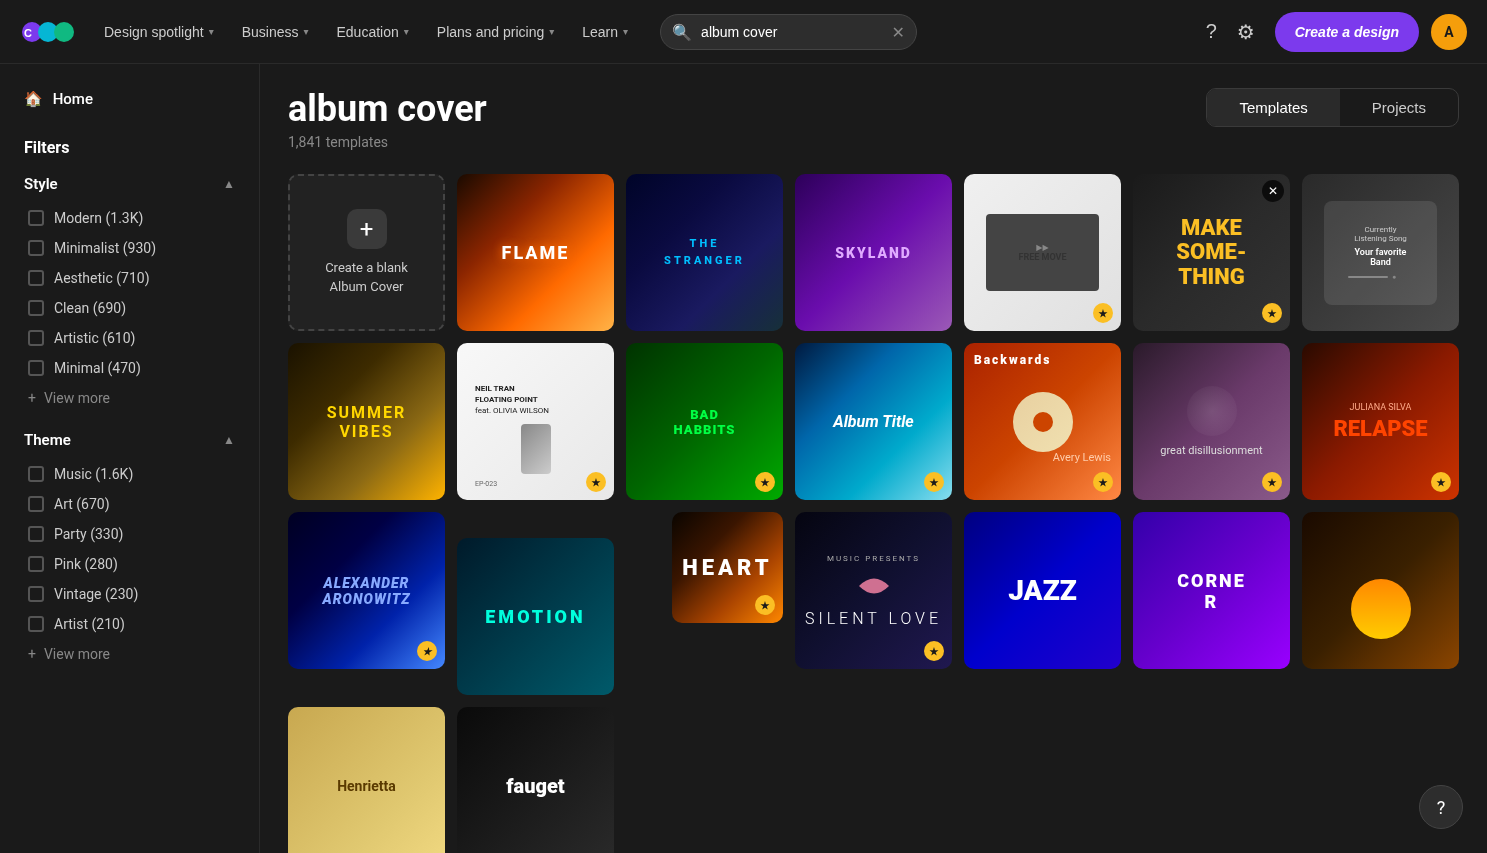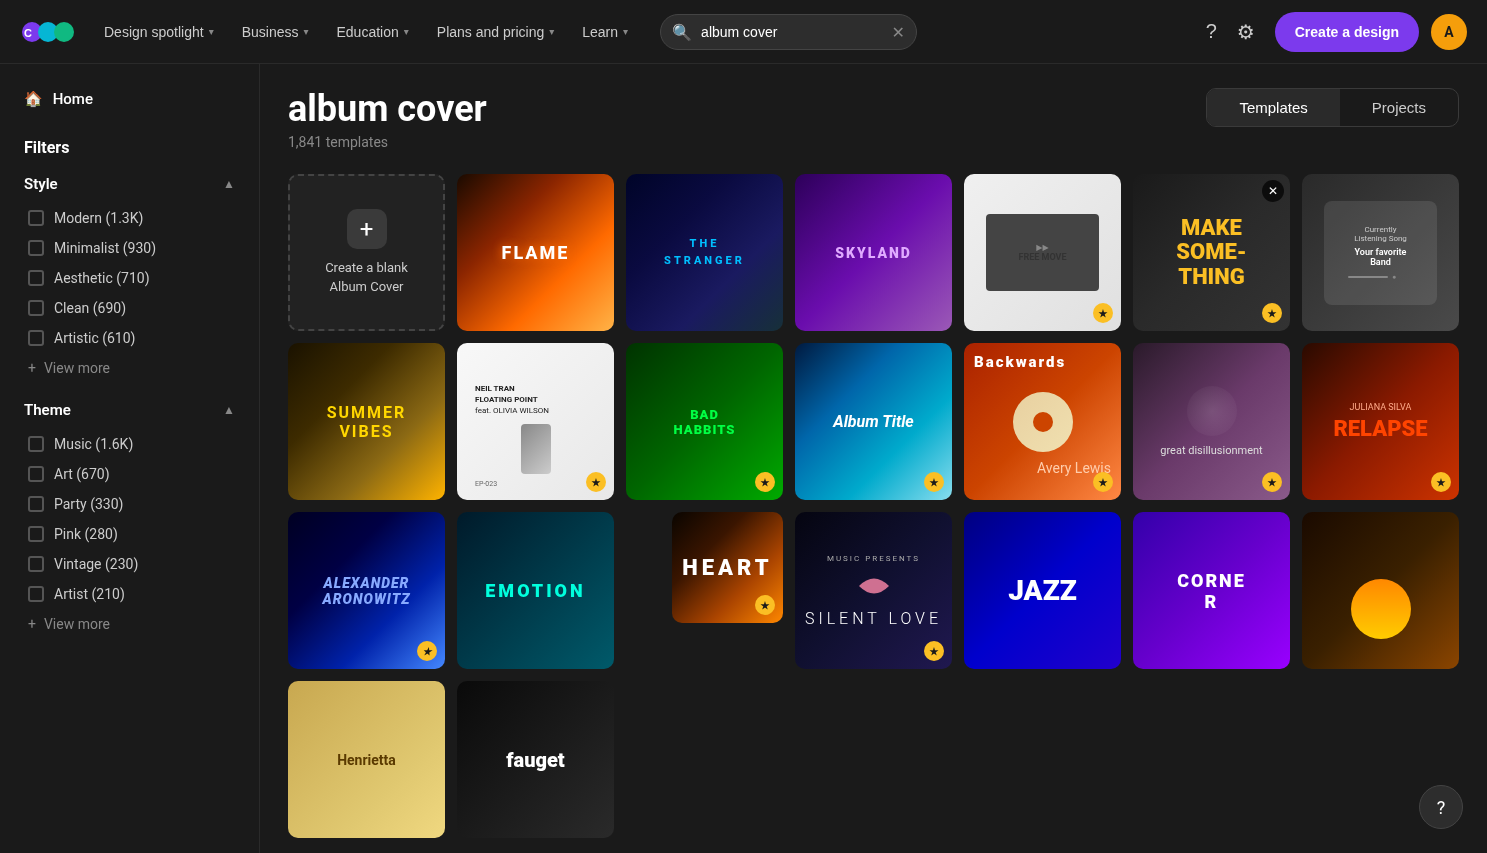--- a/index.html
+++ b/index.html
@@ -90,20 +90,21 @@
       background: #7c3aed;
       color: #fff;
       border: none;
       border-radius: 24px;
       padding: 12px 20px;
       font-size: 14px;
       font-weight: 600;
       cursor: pointer;
       white-space: nowrap;
       margin: 0 8px;
+      font-style: italic;
     }
     .avatar {
       width: 36px;
       height: 36px;
       border-radius: 50%;
       background: #f59e0b;
       display: flex;
       align-items: center;
       justify-content: center;
       font-weight: 700;
@@ -325,21 +326,21 @@
     .card-makesomething { background: linear-gradient(135deg, #1a1a1a, #2a2a2a, #333); }
     .card-listening { background: linear-gradient(135deg, #2a2a2a, #3a3a3a, #4a4a4a); }
     .card-summer { background: linear-gradient(135deg, #1a1200, #3d2b00, #8b6914, #ffb300); }
     .card-neil { background: linear-gradient(135deg, #f8f8f8, #e8e8e8); color: #222; }
     .card-badhabbits { background: linear-gradient(135deg, #003300, #006600, #00aa00); }
     .card-albumtitle { background: linear-gradient(135deg, #001a40, #0066aa, #00aacc, #88ddee); }
     .card-backwards { background: linear-gradient(135deg, #aa2200, #cc4400, #ff8844); }
     .card-disillusionment { background: linear-gradient(135deg, #2a1a2a, #6a3a6a, #8a5a8a); }
     .card-relapse { background: linear-gradient(135deg, #2a0a00, #8b1a00, #cc3300); }
     .card-alexander { background: linear-gradient(135deg, #000022, #000044, #0022aa, #4488ff); font-style: italic; }
-    .card-emotion { background: linear-gradient(135deg, #001a2a, #003a4a, #005a6a); }
+    .card-emotion { background: linear-gradient(135deg, #001a2a, #003a4a, #005a6a); margin-top: 26px; }
     .card-heart { background: linear-gradient(135deg, #0a0500, #3a1500, #aa4400, #ff8800); margin-left: 46px; }
     .card-silentlove { background: linear-gradient(135deg, #050510, #101030, #201850); }
     .card-jazz { background: linear-gradient(135deg, #000080, #0000cc, #2200cc); }
     .card-corner { background: linear-gradient(135deg, #3300aa, #6600cc, #9900ff); }
     .card-sunset { background: linear-gradient(135deg, #1a0a00, #3a2000, #8b4500); }
     .card-henrietta { background: linear-gradient(135deg, #c8a850, #d4b860, #e0c870, #f0d880); }
     .card-fauget { background: linear-gradient(135deg, #0a0a0a, #1a1a1a, #2a2a2a); }
 
     
     .card-text-overlay {
@@ -475,20 +476,24 @@
         <span>Aesthetic (710)</span>
       </div>
       <div class="filter-item">
         <div class="filter-checkbox"></div>
         <span>Clean (690)</span>
       </div>
       <div class="filter-item">
         <div class="filter-checkbox"></div>
         <span>Artistic (610)</span>
       </div>
+      <div class="filter-item">
+        <div class="filter-checkbox"></div>
+        <span>Minimal (470)</span>
+      </div>
       <div class="view-more">
         <span>+</span>
         <span>View more</span>
       </div>
     </div>
 
     <div class="filter-section">
       <div class="filter-section-header">
         <span>Theme</span>
         <span class="filter-chevron">▲</span>
@@ -635,25 +640,25 @@
       <div class="template-card card-albumtitle">
         <div class="card-text-overlay">
             <span class="ct-album">Album Title</span>
           </div>
         <div class="card-pro-badge">★</div>
         <div class="card-overlay"></div>
       </div>
 
       <div class="template-card card-backwards">
         <div class="card-text-overlay">
-          <div style="position:absolute;top:10px;left:10px;font-size:15px;font-weight:900;color:#fff;letter-spacing:2px;text-align:right;">Backwards</div>
+          <div style="position:absolute;top:10px;left:10px;font-size:12px;font-weight:900;color:#fff;letter-spacing:2px;text-align:right;">Backwards</div>
           <div style="width:60px;height:60px;border-radius:50%;background:linear-gradient(135deg,#e8d0a0,#f0e0b0);display:flex;align-items:center;justify-content:center;">
             <div style="width:20px;height:20px;border-radius:50%;background:#cc4400;"></div>
           </div>
-          <div style="position:absolute;bottom:24px;right:10px;font-size:14px;color:#ffccaa;">Avery Lewis</div>
+          <div style="position:absolute;bottom:36px;right:10px;font-size:11px;color:#ffccaa;">Avery Lewis</div>
         </div>
         <div class="card-pro-badge">★</div>
         <div class="card-overlay"></div>
       </div>
 
       <div class="template-card card-disillusionment">
         <div class="card-text-overlay">
           <div style="width:50px;height:50px;background:radial-gradient(circle,#ffffff20,transparent);border-radius:50%;margin-bottom:8px;"></div>
           <span class="ct-great">great disillusionment</span>
         </div>

